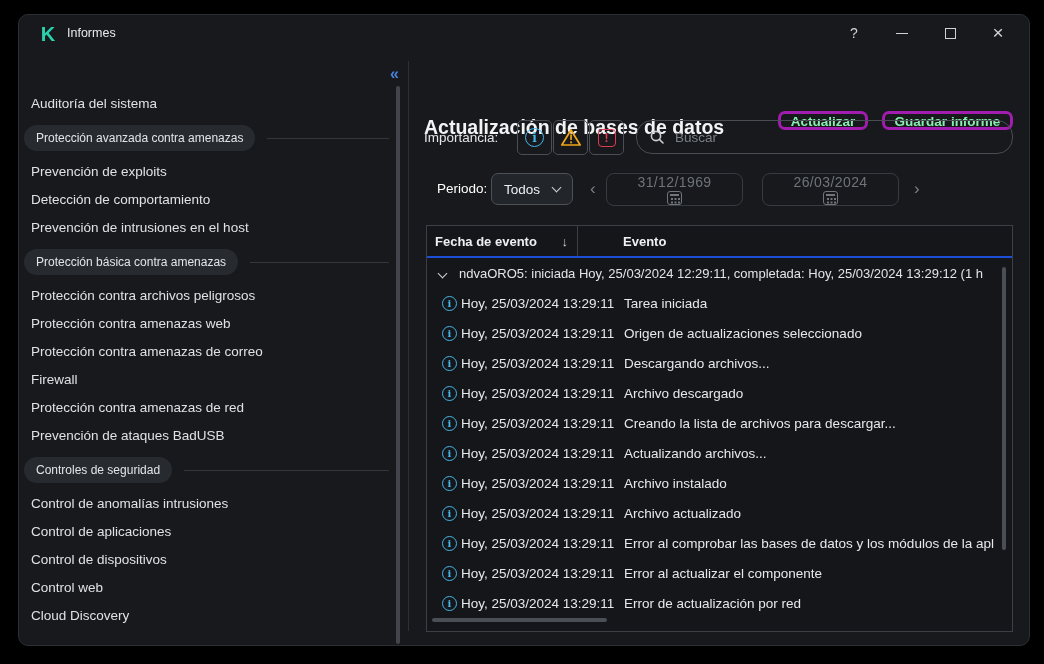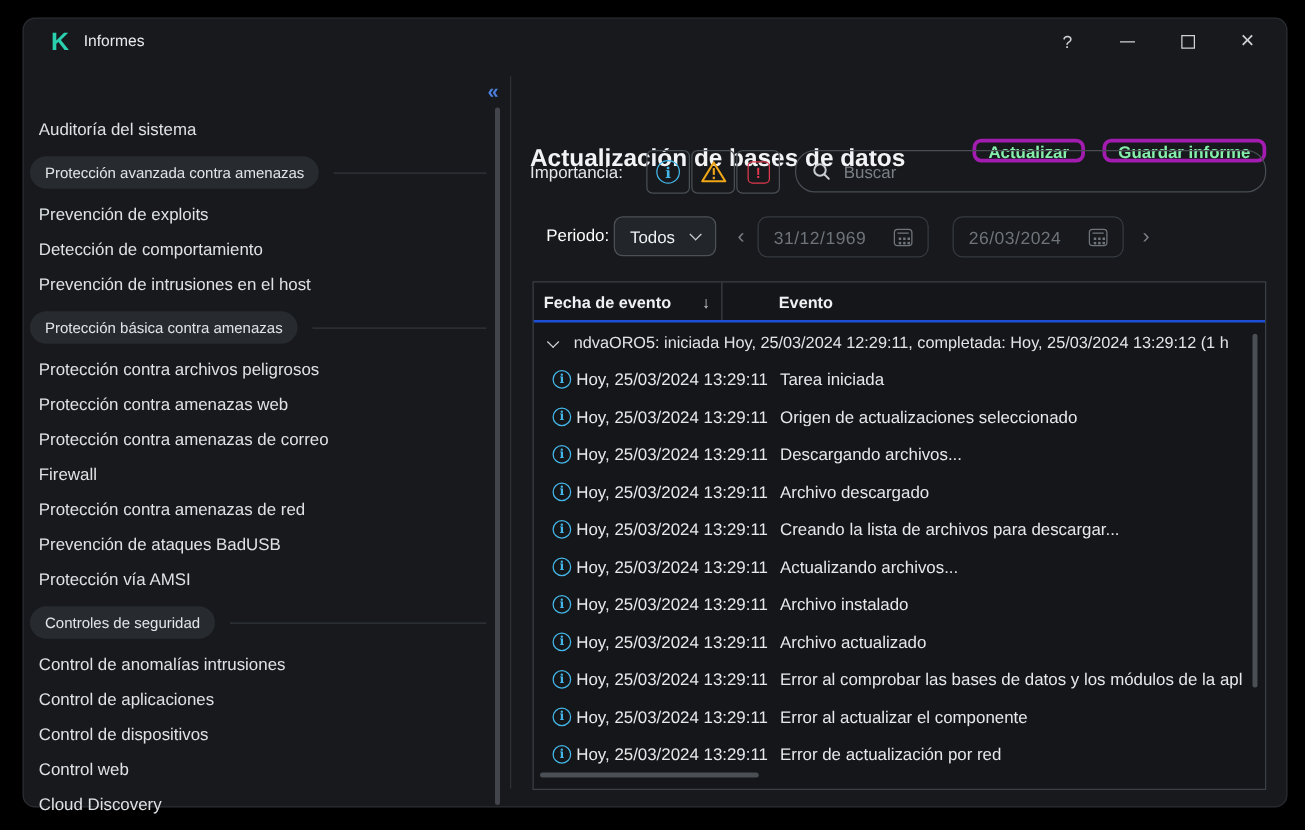--- a/index.html
+++ b/index.html
@@ -69,21 +69,21 @@
             border:1px solid #4c5157; border-radius:7px; background:#222529;
             display:flex; align-items:center; justify-content:space-between;
             padding:0 12px; color:#eef0f2; font-size:13.5px; cursor:pointer; }
   .chev { width:7px; height:7px; border-right:1.6px solid #cfd3d6; border-bottom:1.6px solid #cfd3d6;
           transform:rotate(45deg); display:inline-block; margin-top:-3px; }
   .nav-arrow { position:absolute; top:120px; height:33px; line-height:31px; color:#7c8187;
                font-size:17px; cursor:pointer; }
   .arrow-prev { left:166px; } .arrow-next { left:490px; }
   .datebox { position:absolute; top:120px; width:137px; height:33px; border:1px solid #363b41;
              border-radius:8px; display:flex; align-items:center; justify-content:space-between;
-             padding:0 12px; color:#6f747a; font-size:14px; letter-spacing:0.4px; cursor:default; }
+             padding:0 12px; color:#6f747a; font-size:14px; letter-spacing:0.4px; cursor:default;flex-direction:column; }
   .date-from { left:182px; } .date-to { left:338px; }
   .cal { position:relative; width:15px; height:14px; border:1.5px solid #70757b; border-radius:3px;
          display:inline-block; flex:none; }
   .cal::before { content:""; position:absolute; left:2px; right:2px; top:2px; height:1.5px; background:#70757b; }
   .cal::after  { content:""; position:absolute; left:2.5px; top:6px; width:2px; height:2px; background:#70757b;
                  box-shadow:3.5px 0 #70757b, 7px 0 #70757b, 0 3.5px #70757b, 3.5px 3.5px #70757b, 7px 3.5px #70757b; }
 
   
   .table { position:absolute; left:2px; top:172px; width:587px; height:407px;
            border:1px solid #3b4046; background:#141619; }
@@ -141,21 +141,20 @@
         <div class="nav-section">
           <span class="pill">Protección básica contra amenazas</span>
           <span class="section-line"></span>
         </div>
         <div class="nav-item">Protección contra archivos peligrosos</div>
         <div class="nav-item">Protección contra amenazas web</div>
         <div class="nav-item">Protección contra amenazas de correo</div>
         <div class="nav-item">Firewall</div>
         <div class="nav-item">Protección contra amenazas de red</div>
         <div class="nav-item">Prevención de ataques BadUSB</div>
-        <div class="nav-item">Protección vía AMSI</div>
         <div class="nav-section">
           <span class="pill">Controles de seguridad</span>
           <span class="section-line"></span>
         </div>
         <div class="nav-item">Control de anomalías intrusiones</div>
         <div class="nav-item">Control de aplicaciones</div>
         <div class="nav-item">Control de dispositivos</div>
         <div class="nav-item">Control web</div>
         <div class="nav-item">Cloud Discovery</div>
       </div>

